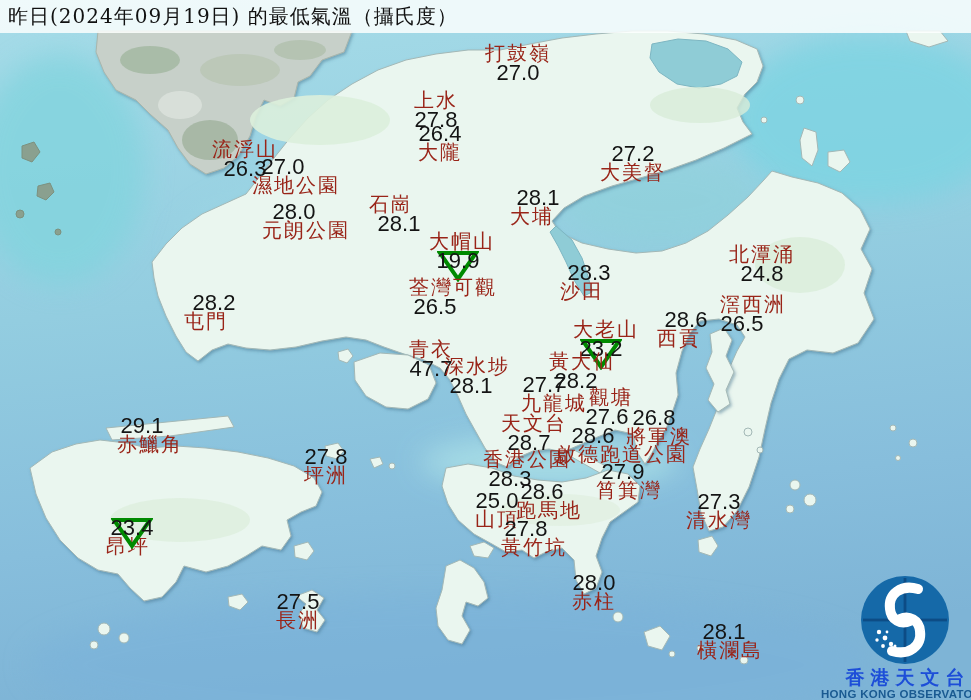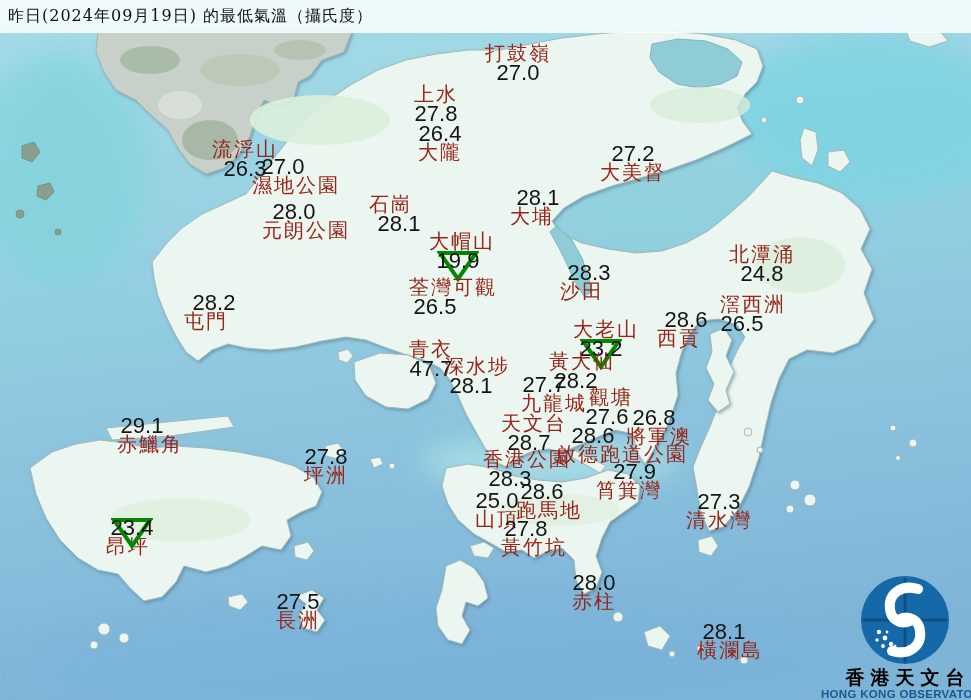--- a/index.html
+++ b/index.html
@@ -18,21 +18,21 @@
 
   .title-bar{
     position:absolute;left:0;top:0;width:100%;height:33px;
     background:rgba(253,255,254,0.84);
     display:flex;align-items:center;
     box-sizing:border-box;padding-left:8px;
     z-index:30;
   }
   .title-bar .t{
     font-family:"DejaVu Serif","Liberation Serif",serif;
-    font-size:16px;color:#111;letter-spacing:1px;white-space:nowrap;
+    font-size:20px;color:#111;letter-spacing:1px;white-space:nowrap;
   }
 
   .stations{position:absolute;inset:0;z-index:20;}
   .station{position:absolute;transform:translateX(-50%);text-align:center;pointer-events:none;}
   .st-name{
     display:block;font-family:"DejaVu Serif","Liberation Serif",serif;
     font-size:20px;line-height:19px;letter-spacing:2px;white-space:nowrap;
     color:var(--name-color,#992418);
   }
   .st-val{
@@ -42,21 +42,21 @@
   .st-val .num{position:relative;z-index:2;}
   .st-val .mk{position:absolute;left:50%;top:-1px;transform:translateX(-50%);z-index:1;}
 
   .logo{
     position:absolute;left:840px;top:576px;width:130px;height:124px;z-index:25;
     display:flex;flex-direction:column;align-items:center;
   }
   .logo .badge{width:88px;height:88px;display:block;}
   .logo .zh{
     font-family:"DejaVu Serif","Liberation Serif",serif;
-    font-size:19px;font-weight:bold;color:#000000;letter-spacing:6px;
+    font-size:19px;font-weight:bold;color:#1d4ed8;letter-spacing:6px;
     line-height:22px;margin-top:2px;white-space:nowrap;text-indent:6px;
   }
   .logo .en{
     font-family:"Liberation Sans",sans-serif;font-size:11.5px;font-weight:bold;
     color:#1a5a91;letter-spacing:0.3px;line-height:12px;white-space:nowrap;
   }
 </style>
 </head>
 <body>
 
@@ -200,21 +200,21 @@
 
   <div class="title-bar">
     <span class="t">昨日(2024年09月19日) 的最低氣溫（攝氏度）</span>
   </div>
 
   <div class="stations">
       <div class="station" style="left: 518px; top: 44px;">
         <span class="st-name">打鼓嶺</span>
         <span class="st-val"><span class="num">27.0</span></span>
       </div>
-      <div class="station" style="left: 436px; top: 85px;">
+      <div class="station" style="left: 436px; top: 91px;">
         <span class="st-name">上水</span>
         <span class="st-val"><span class="num">27.8</span></span>
       </div>
       <div class="station" style="left: 440px; top: 124px;">
         <span class="st-val"><span class="num">26.4</span></span>
         <span class="st-name">大隴</span>
       </div>
       <div class="station" style="left: 245px; top: 140px;">
         <span class="st-name">流浮山</span>
         <span class="st-val"><span class="num">26.3</span></span>
@@ -313,21 +313,21 @@
       </div>
       <div class="station" style="left: 326px; top: 447px;">
         <span class="st-val"><span class="num">27.8</span></span>
         <span class="st-name">坪洲</span>
       </div>
       <div class="station" style="left: 527px; top: 450px;">
         <span class="st-name">香港公園</span>
         <span class="st-val" style="left: -17px;"><span class="num">28.3</span></span>
       </div>
       <div class="station" style="left: 629px; top: 462px;">
-        <span class="st-val" style="left: -6px; text-align: right;"><span class="num">27.9</span></span>
+        <span class="st-val" style="left: -6px;"><span class="num">27.9</span></span>
         <span class="st-name">筲箕灣</span>
       </div>
       <div class="station" style="left: 549px; top: 482px;">
         <span class="st-val" style="left: -7px;"><span class="num">28.6</span></span>
         <span class="st-name">跑馬地</span>
       </div>
       <div class="station" style="left: 497px; top: 491px;">
         <span class="st-val"><span class="num">25.0</span></span>
         <span class="st-name">山頂</span>
       </div>

